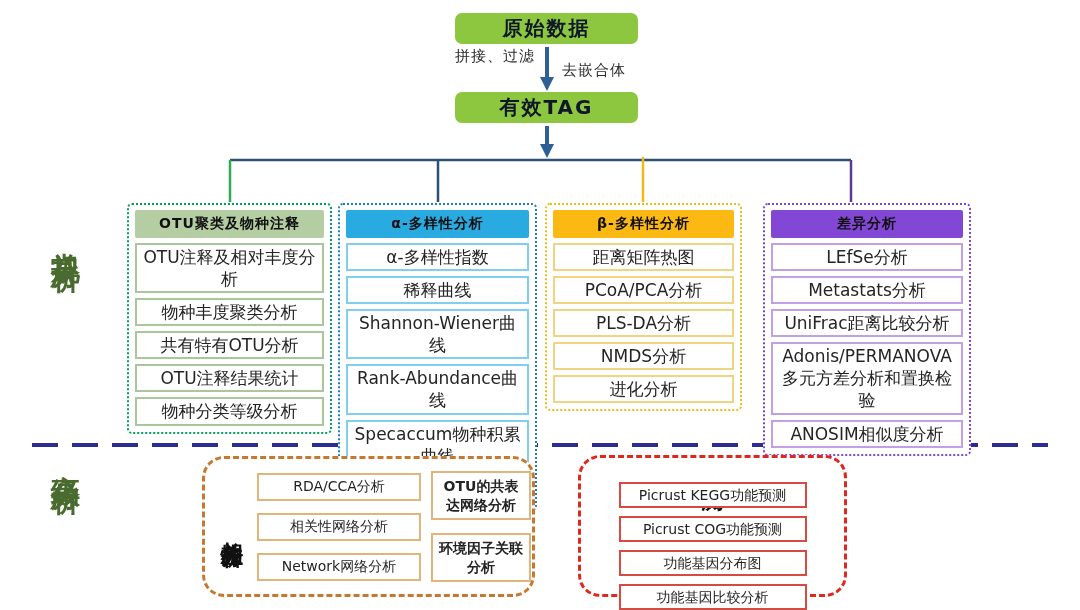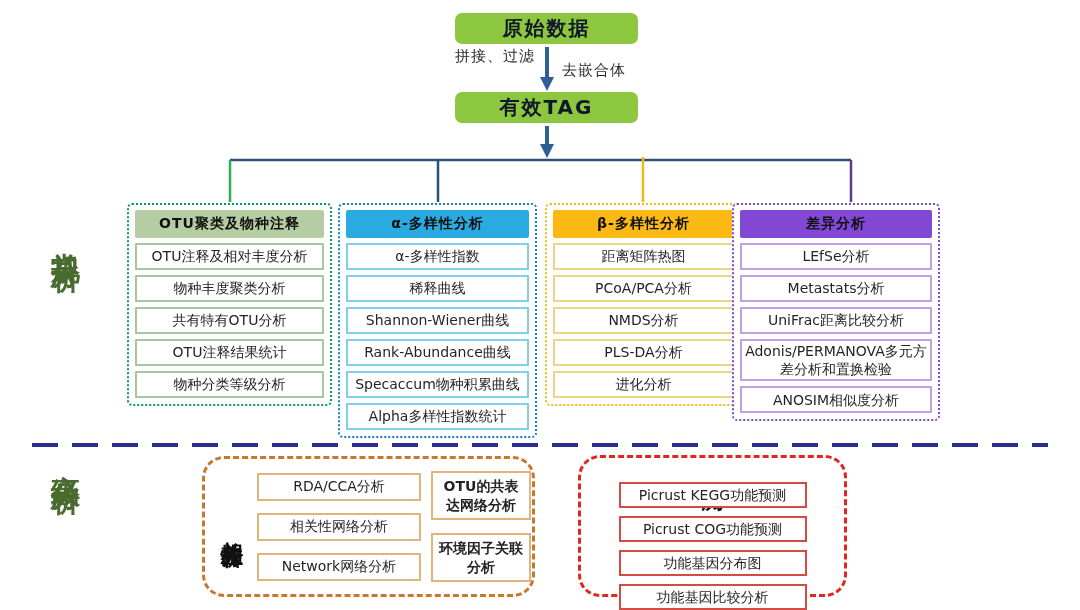--- a/index.html
+++ b/index.html
@@ -41,32 +41,32 @@
     border:2px dotted #999;border-radius:5px;padding:5px 6px 6px 6px;
     display:flex;flex-direction:column;gap:5px;
   }
   .col-header{
     min-height:28px;display:flex;align-items:center;justify-content:center;
     font-size:14px;font-weight:700;color:#101010;border-radius:2px;letter-spacing:1px;
   }
   .col-item{
     box-sizing:border-box;background:#ffffff;border:2px solid #ccc;min-height:27px;
     display:flex;align-items:center;justify-content:center;text-align:center;
-    font-size:14px;line-height:1.3;color:#242424;padding:1px 3px;
+    font-size:17px;line-height:1.3;color:#242424;padding:1px 3px;
   }
   .col1{left:127px;width:205px;border-color:#00a05c;}
   .col1 .col-header{background:#b5cda2;}
   .col1 .col-item{border-color:#a9c79b;}
   .col2{left:338px;width:199px;border-color:#1b7fc4;}
   .col2 .col-header{background:#29abe2;}
   .col2 .col-item{border-color:#7fd0ef;}
   .col3{left:545px;width:197px;border-color:#f2bb16;}
   .col3 .col-header{background:#fdb913;}
   .col3 .col-item{border-color:#f1d482;}
-  .col4{left:732px;width:208px;border-color:#8148d8;}
+  .col4{left:763px;width:208px;border-color:#8148d8;}
   .col4 .col-header{background:#8247d5;}
   .col4 .col-item{border-color:#c2a0e6;}
 
   
   .adv-group{
     position:absolute;box-sizing:border-box;border-radius:22px;background:#ffffff;
     display:flex;align-items:center;padding:10px 12px;gap:10px;
   }
   .adv-group.correlation{left:202px;top:456px;width:333px;height:141px;border:3px dashed #c8782e;}
   .adv-group.function{left:578px;top:455px;width:269px;height:142px;border:3px dashed #e0271d;flex-direction:column;}
@@ -137,22 +137,22 @@
     <div class="col-item">Shannon-Wiener曲线</div>
     <div class="col-item">Rank-Abundance曲线</div>
     <div class="col-item">Specaccum物种积累曲线</div>
     <div class="col-item">Alpha多样性指数统计</div>
   </div>
 
   <div class="col col3">
     <div class="col-header">β-多样性分析</div>
     <div class="col-item">距离矩阵热图</div>
     <div class="col-item">PCoA/PCA分析</div>
+    <div class="col-item">PLS-DA分析</div>
     <div class="col-item">NMDS分析</div>
-    <div class="col-item">PLS-DA分析</div>
     <div class="col-item">进化分析</div>
   </div>
 
   <div class="col col4">
     <div class="col-header">差异分析</div>
     <div class="col-item">LEfSe分析</div>
     <div class="col-item">Metastats分析</div>
     <div class="col-item">UniFrac距离比较分析</div>
     <div class="col-item">Adonis/PERMANOVA多元方差分析和置换检验</div>
     <div class="col-item">ANOSIM相似度分析</div>

